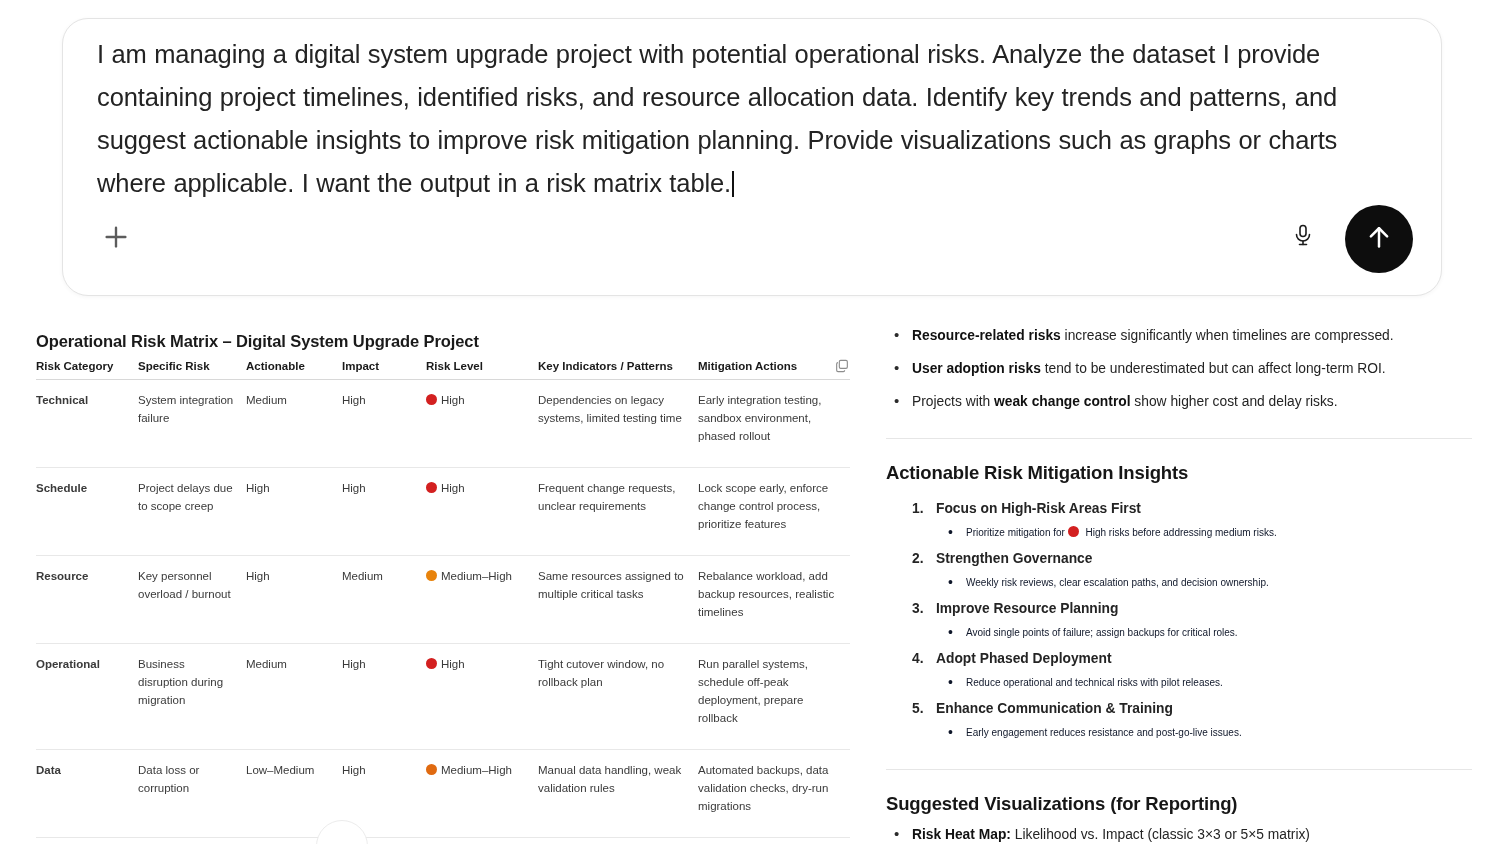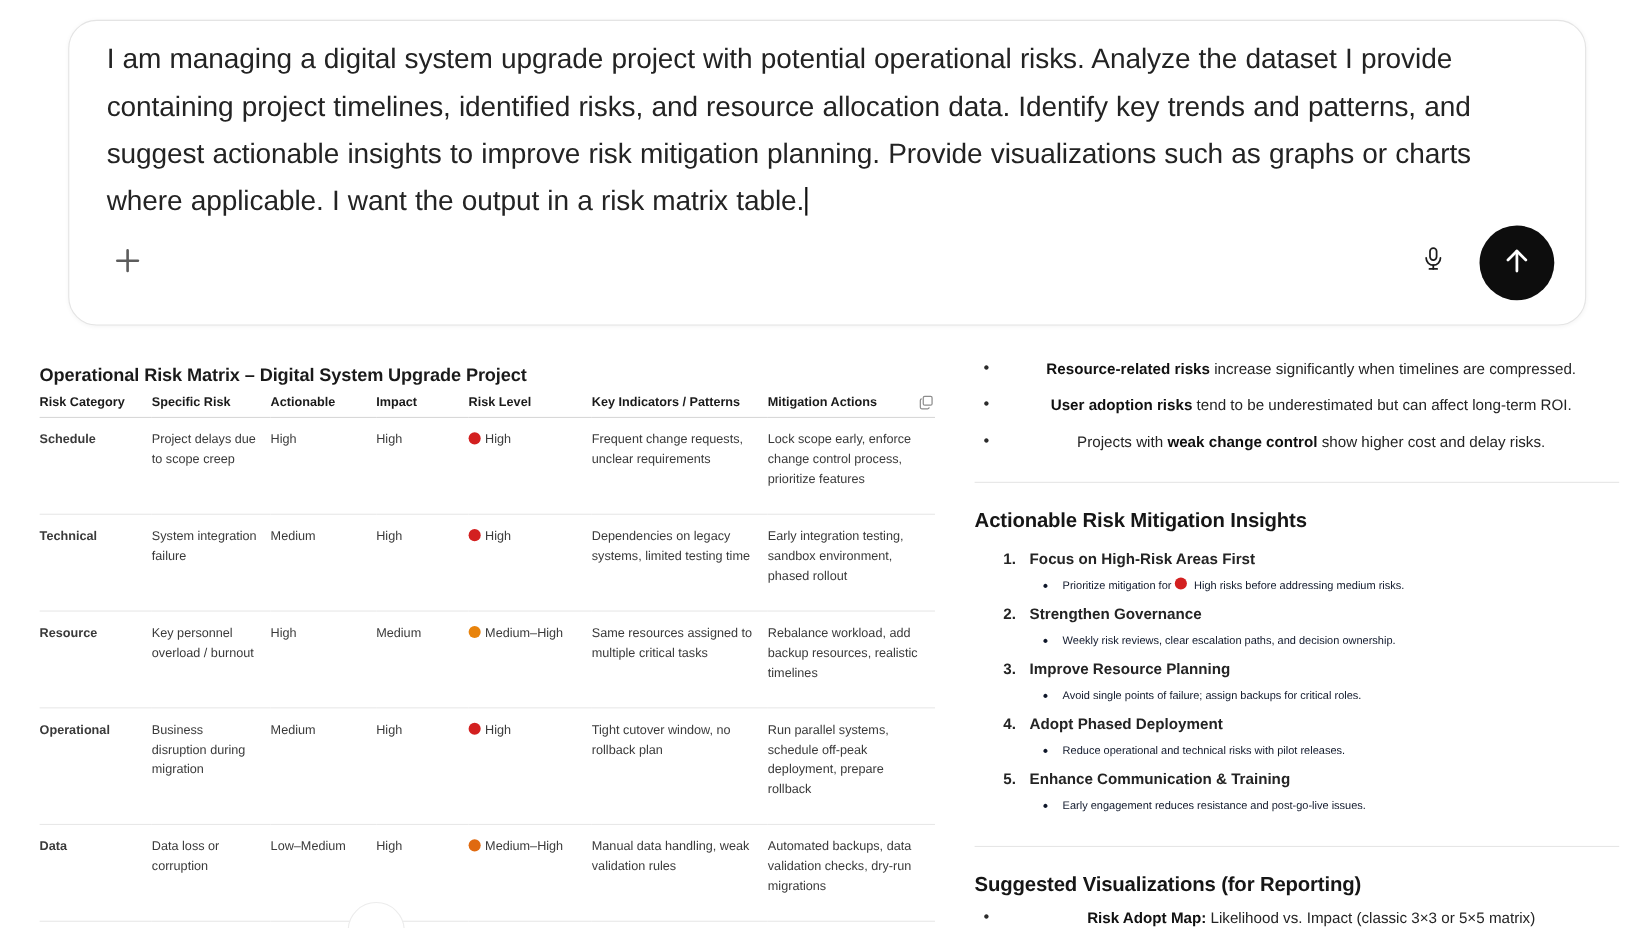--- a/index.html
+++ b/index.html
@@ -162,21 +162,20 @@
     line-height: 24px;
   }
   ul.plain {
     list-style: none;
     margin: 0; padding: 0;
   }
   ul.plain > li {
     position: relative;
     padding-left: 26px;
     margin-bottom: 9px;
-    text-align: center;
   }
   ul.plain > li::before {
     content: "•";
     position: absolute;
     left: 8px; top: -1px;
     font-size: 15px;
     color: #2b2b2b;
   }
   .divider {
     height: 1px;
@@ -300,36 +299,36 @@
               <svg width="16" height="16" viewBox="0 0 24 24" fill="none" stroke="#8d8d8d" stroke-width="1.7" stroke-linejoin="round">
                 <rect x="8" y="3.5" width="12" height="12" rx="2"></rect>
                 <path d="M16 18.5a2 2 0 0 1-2 2H6a2 2 0 0 1-2-2V9a2 2 0 0 1 2-2"></path>
               </svg>
             </span>
           </th>
         </tr>
       </thead>
       <tbody id="table-body">
           <tr>
+            <td class="cat">Technical</td>
+            <td>System integration failure</td>
+            <td>Medium</td>
+            <td>High</td>
+            <td><span class="dot" style="background: rgb(211, 32, 32);"></span><span>High</span></td>
+            <td>Dependencies on legacy systems, limited testing time</td>
+            <td>Early integration testing, sandbox environment, phased rollout</td>
+          </tr>
+          <tr>
             <td class="cat">Schedule</td>
             <td>Project delays due to scope creep</td>
             <td>High</td>
             <td>High</td>
             <td><span class="dot" style="background: rgb(211, 32, 32);"></span><span>High</span></td>
             <td>Frequent change requests, unclear requirements</td>
             <td>Lock scope early, enforce change control process, prioritize features</td>
-          </tr>
-          <tr>
-            <td class="cat">Technical</td>
-            <td>System integration failure</td>
-            <td>Medium</td>
-            <td>High</td>
-            <td><span class="dot" style="background: rgb(211, 32, 32);"></span><span>High</span></td>
-            <td>Dependencies on legacy systems, limited testing time</td>
-            <td>Early integration testing, sandbox environment, phased rollout</td>
           </tr>
           <tr>
             <td class="cat">Resource</td>
             <td>Key personnel overload / burnout</td>
             <td>High</td>
             <td>Medium</td>
             <td><span class="dot" style="background: rgb(232, 131, 12);"></span><span>Medium–High</span></td>
             <td>Same resources assigned to multiple critical tasks</td>
             <td>Rebalance workload, add backup resources, realistic timelines</td>
           </tr>
@@ -408,16 +407,16 @@
           <ul class="substeps">
             <li>Early engagement reduces resistance and post-go-live issues.</li>
           </ul>
         </li>
       </ol>
 
     <div class="divider"></div>
 
     <h2 class="section-head">Suggested Visualizations (for Reporting)</h2>
     <ul class="plain clip" id="viz-list">
-        <li><span class="b">Risk Adopt Map:</span> Likelihood vs. Impact (classic 3×3 or 5×5 matrix)</li>
+        <li><span class="b">Risk Heat Map:</span> Likelihood vs. Impact (classic 3×3 or 5×5 matrix)</li>
       </ul>
   </div>
 </div>
 
 </body></html>

